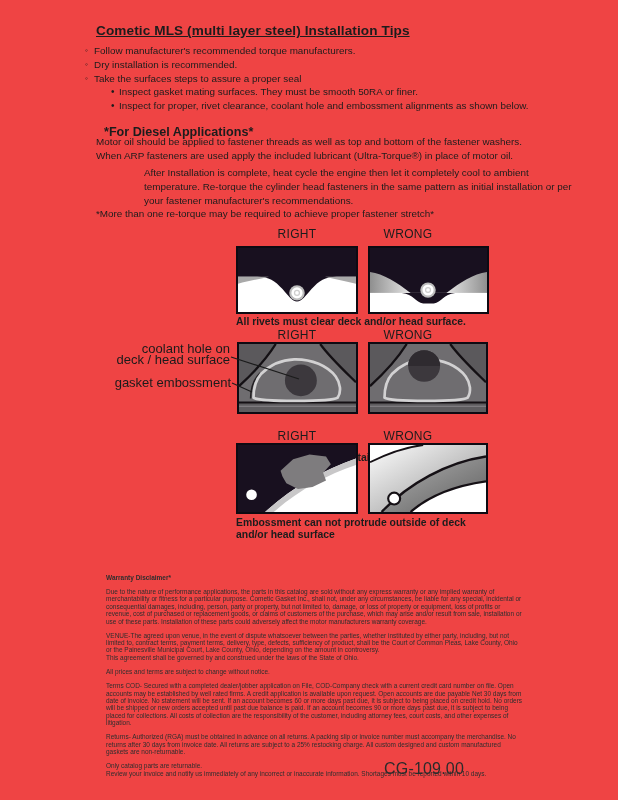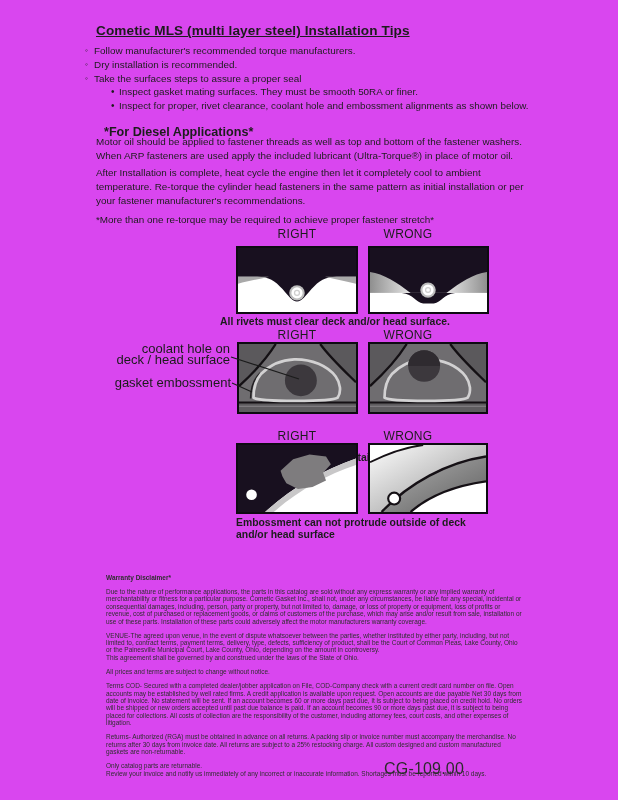--- a/index.html
+++ b/index.html
@@ -1,44 +1,44 @@
 <!DOCTYPE html>
 <html><head>
 <meta charset="utf-8">
 <style>
   html,body{margin:0;padding:0;background:#fff;}
-  .page{position:relative;width:618px;height:800px;background:#d946ef;overflow:hidden;
+  .page{position:relative;width:618px;height:800px;background:#ef4444;overflow:hidden;
         font-family:"Liberation Sans",sans-serif;color:#1c1c1c;}
 
   .title{position:absolute;left:96px;top:23px;margin:0;font-size:13.6px;font-weight:bold;
          text-decoration:underline;letter-spacing:.1px;}
 
   .bullets{position:absolute;left:85px;top:44px;width:448px;font-size:9.9px;line-height:13.8px;}
   .b-row{display:flex;}
   .b-marker{width:9px;flex:0 0 9px;font-size:8.5px;}
   .b-sub{padding-left:26px;}
   .b-sub .b-marker{font-size:10px;width:8px;flex-basis:8px;}
 
   .diesel-heading{position:absolute;left:96px;top:117px;margin:8px;font-size:12.6px;font-weight:bold;}
   .d-para{position:absolute;left:96px;width:433px;margin:0;font-size:9.9px;line-height:13.9px;}
-  .d-para1{top:135px;} .d-para2{top:166px;} .d-note{top:213px;}
+  .d-para1{top:135px;} .d-para2{top:166px;margin-left:48px;} .d-note{top:207px;}
 
   .lbl{position:absolute;font-size:12px;font-weight:400;letter-spacing:.3px;text-align:center;}
   .lbl-row1{top:227px;} .lbl-row2{top:328px;} .lbl-row3{top:429px;}
   .lbl-left{left:237px;width:120px;} .lbl-right{left:348px;width:120px;}
 
   .dbox{position:absolute;border:2.4px solid #0e0a12;box-sizing:border-box;background:#fff;}
   .dbox svg{display:block;width:100%;height:100%;}
   .r1{top:246px;height:68px;} .r2{top:342px;height:72px;} .r3{top:443px;height:71px;}
   .bx-l1{left:236px;width:122px;} .bx-r1{left:368px;width:121px;}
   .bx-l2{left:237px;width:121px;} .bx-r2{left:368px;width:120px;}
   .bx-l3{left:236px;width:122px;} .bx-r3{left:368px;width:120px;}
 
   .cap{position:absolute;margin:0;font-size:10.4px;font-weight:bold;}
-  .cap-row1{left:220px;top:316px;}
+  .cap-row1{left:236px;top:316px;}
   .cap-row2{left:237px;top:418px;width:251px;text-align:right;margin-top:34px;}
   .cap-row3{left:236px;top:517px;line-height:11.6px;}
 
   .ann{position:absolute;text-align:right;font-size:13px;line-height:11.4px;color:#1b1b1b;}
   .ann-coolant{left:100px;width:130px;top:343px;}
   .ann-emboss{left:100px;width:131px;top:377px;}
 
   .leader-overlay{position:absolute;left:0;top:0;width:618px;height:800px;pointer-events:none;z-index:4;}
 
   .warranty{position:absolute;left:106px;top:574px;width:578px;transform:scale(0.72);

